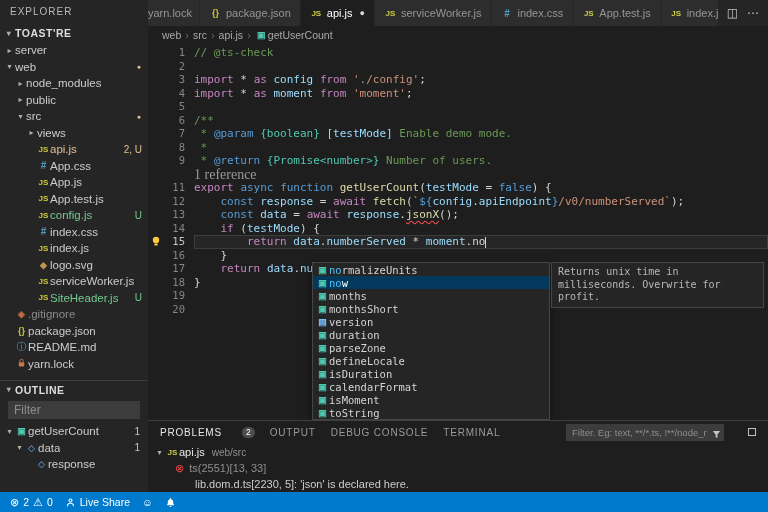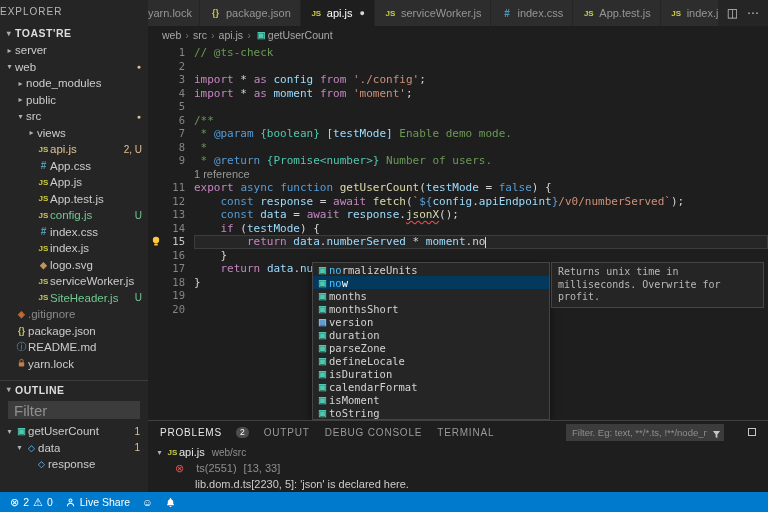--- a/index.html
+++ b/index.html
@@ -3,21 +3,21 @@
 <meta charset="utf-8">
 <style>
   *{box-sizing:border-box;margin:0;padding:0}
   html,body{width:768px;height:512px;overflow:hidden}
   body{background:#1e1e1e;color:#ccc;font-family:"Liberation Sans",sans-serif;font-size:12px}
   .root{display:flex;flex-direction:column;width:768px;height:512px}
   .main{display:flex;flex:1;min-height:0}
 
   
   .sidebar{width:148px;min-width:148px;background:#252526;display:flex;flex-direction:column;overflow:hidden}
-  .sb-title{height:24px;line-height:24px;font-size:10px;letter-spacing:1px;color:#b8b8b8}
+  .sb-title{height:24px;line-height:24px;padding-left:10px;font-size:10px;letter-spacing:1px;color:#b8b8b8}
   .sec{display:flex;align-items:center;height:18px;font-size:10.5px;font-weight:bold;color:#ddd;letter-spacing:.5px;padding-left:3px}
   .sec .twisty{width:12px;text-align:center;font-size:8px;color:#aaa}
   .outline-sec{margin-top:8px;border-top:1px solid #3c3c3c}
   .trow,.orow{display:flex;align-items:center;height:16.5px;font-size:11.5px;color:#ccc;cursor:pointer;white-space:nowrap}
   .twisty{width:11px;min-width:11px;font-size:8px;color:#b0b0b0;text-align:center}
   .tlabel{overflow:hidden;text-overflow:ellipsis}
   .c-modified .tlabel,.c-modified .badge-txt{color:#E2C08D}
   .c-untracked .tlabel,.c-untracked .badge-txt{color:#73C991}
   .c-dim .tlabel{color:#8a8a8a}
   .badge-txt{margin-left:auto;font-size:10px;padding-right:6px}
@@ -26,21 +26,21 @@
   .fi-js{color:#CBCB41}
   .fi-css{color:#519ABA;font-size:10px}
   .fi-json{color:#CBCB41;font-size:9px}
   .fi-svg{color:#C09553;font-size:9px}
   .fi-git{color:#BF6E3E;font-size:9px}
   .fi-info{color:#519ABA;font-size:10px;font-weight:normal}
   .fi-method{color:#4EC9B0;font-size:9px}
   .fi-field{color:#75BEFF;font-size:9px}
   .fi-variable{color:#75BEFF;font-size:9px;font-weight:normal}
   .ofilter{margin:3px 8px 4px 8px}
-  .ofilter input,.pfilter input{width:100%;background:#3c3c3c;border:1px solid #3c3c3c;color:#ccc;font-size:15px;padding:2px 5px;height:18px;outline:none;font-family:"Liberation Sans",sans-serif}
+  .ofilter input,.pfilter input{width:100%;background:#3c3c3c;border:1px solid #3c3c3c;color:#ccc;font-size:12px;padding:2px 5px;height:18px;outline:none;font-family:"Liberation Sans",sans-serif}
   ::placeholder{color:#8f8f8f}
   .obadge{margin-left:auto;padding-right:8px;font-size:10px;color:#E2C08D}
 
   
   .editor-col{flex:1;display:flex;flex-direction:column;min-width:0;position:relative}
   .tabbar{height:26px;background:#252526;display:flex;align-items:stretch}
   .tabs{display:flex;flex:1;min-width:0;overflow:hidden}
   .tab{flex:none;display:flex;align-items:center;gap:4px;padding:0 9px;background:#2d2d2d;color:#969696;font-size:11px;border-right:1px solid #252526;white-space:nowrap;cursor:pointer}
   .tab.active{background:#1e1e1e;color:#fff}
   .tab.clipped{width:52px;overflow:hidden;justify-content:flex-end;padding-right:7px}
@@ -59,50 +59,50 @@
   .gutter{display:flex;width:46px;min-width:46px}
   .glyph{width:15px;min-width:15px;display:flex;align-items:center;justify-content:center}
   .lnum{flex:1;text-align:right;padding-right:9px;color:#858585;font-size:10.5px}
   .curline .lnum{color:#c6c6c6}
   .ltext{flex:1;min-width:0}
   .curbox{background:rgba(255,255,255,.04);box-shadow:inset 0 0 0 1px rgba(200,200,200,.14)}
   .tok.cm{color:#6A9955}.tok.kw{color:#C586C0}.tok.kb{color:#569CD6}.tok.str{color:#CE9178}
   .tok.fn{color:#DCDCAA}.tok.v{color:#9CDCFE}.tok.ty{color:#4EC9B0}.tok.d{color:#D4D4D4}.tok.jt{color:#569CD6}
   .tok.err{text-decoration:underline;text-decoration-style:wavy;text-decoration-color:#F14C4C;text-underline-offset:2px}
   .caret{display:inline-block;width:1px;height:11px;background:#d4d4d4;vertical-align:middle}
-  .lens{color:#999;font-size:11px;font-family:Liberation Sans, sans-serif;cursor:pointer}
+  .lens{color:#999;font-size:14px;font-family:Liberation Serif, serif;cursor:pointer}
 
   
   .suggest{position:absolute;left:164px;top:218px;width:238px;background:#252526;border:1px solid #454545;z-index:6;box-shadow:0 3px 8px rgba(0,0,0,.5)}
   .s-row{display:flex;align-items:center;height:13px;padding:0 3px;font-family:"DejaVu Sans Mono",monospace;font-size:10.5px;color:#d4d4d4;cursor:pointer;white-space:pre}
   .s-row.sel{background:#04395E;color:#fff}
   .match{color:#4FC1FF}
   .suggest-detail{position:absolute;left:403px;top:218px;right:4px;background:#252526;border:1px solid #454545;z-index:6}
   .sig{font-family:"DejaVu Sans Mono",monospace;font-size:10px;color:#d4d4d4;padding:3px 6px;border-bottom:1px solid #454545}
   .doc{font-size:10px;color:#b8b8b8;padding:3px 6px;line-height:12.5px}
 
   
   .panel{height:72px;border-top:1px solid rgba(128,128,128,.35);display:flex;flex-direction:column;background:#1e1e1e}
   .ptabs{height:24px;display:flex;align-items:center;padding:0 12px;gap:15px}
-  .ptab{font-size:10px;letter-spacing:.8px;color:#9a9a9a;cursor:pointer;display:flex;gap:14px}
+  .ptab{font-size:10px;letter-spacing:.8px;color:#9a9a9a;cursor:pointer;display:flex;gap:20px}
   .ptab.active{color:#e7e7e7}
   .pbadge{background:#4d4d4d;color:#fff;border-radius:8px;font-size:8.5px;line-height:11px;padding:0 4px;letter-spacing:0}
   .pfilter{margin-left:auto;position:relative;width:158px}
   .pfilter input{height:17px;font-size:9.5px;padding:1px 16px 1px 5px}
   .funnel{position:absolute;right:3px;top:4px}
   .pact{margin-left:9px;display:flex;align-items:center;cursor:pointer}
   .sq-icon{width:8px;height:8px;border:1px solid #c5c5c5;display:inline-block}
   .pcontent{flex:1;font-size:11px;padding-top:1px}
   .prow{display:flex;align-items:center;height:16px;white-space:nowrap;cursor:pointer}
   .prow .twisty{margin-left:5px;width:13px}
   .pfile{color:#e7e7e7}
   .ppath{color:#8f8f8f;margin-left:7px;font-size:10px}
   .perr-icon{color:#F14C4C;margin:0 5px 0 27px;font-size:11px}
   .pmsg{color:#ccc}
-  .pmeta{color:#8f8f8f;margin-left:7px}
+  .pmeta{color:#8f8f8f;}
   .prelated{padding-left:47px;color:#b5b5b5}
 
   
   .statusbar{height:20px;background:#007ACC;display:flex;align-items:center;color:#fff;font-size:10.5px;padding:0 4px}
   .sbitem{display:flex;align-items:center;gap:4px;padding:0 6px;height:100%;cursor:pointer;white-space:nowrap}
   .sb-ic{font-size:11px}
   .sb-right{margin-left:auto;display:flex;align-items:center}
 </style>
 </head>
 <body>

